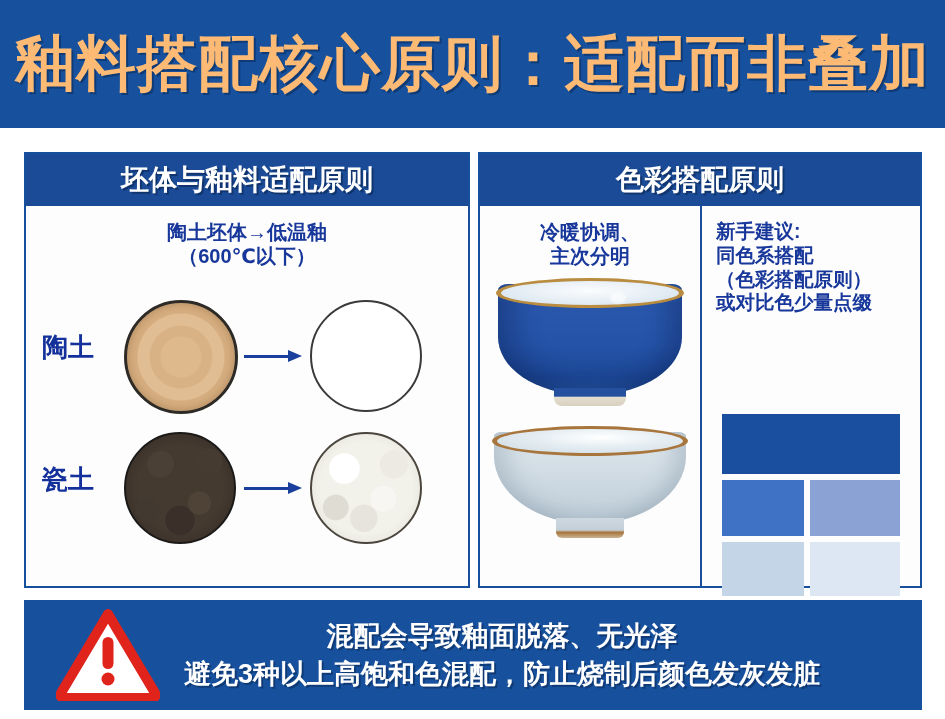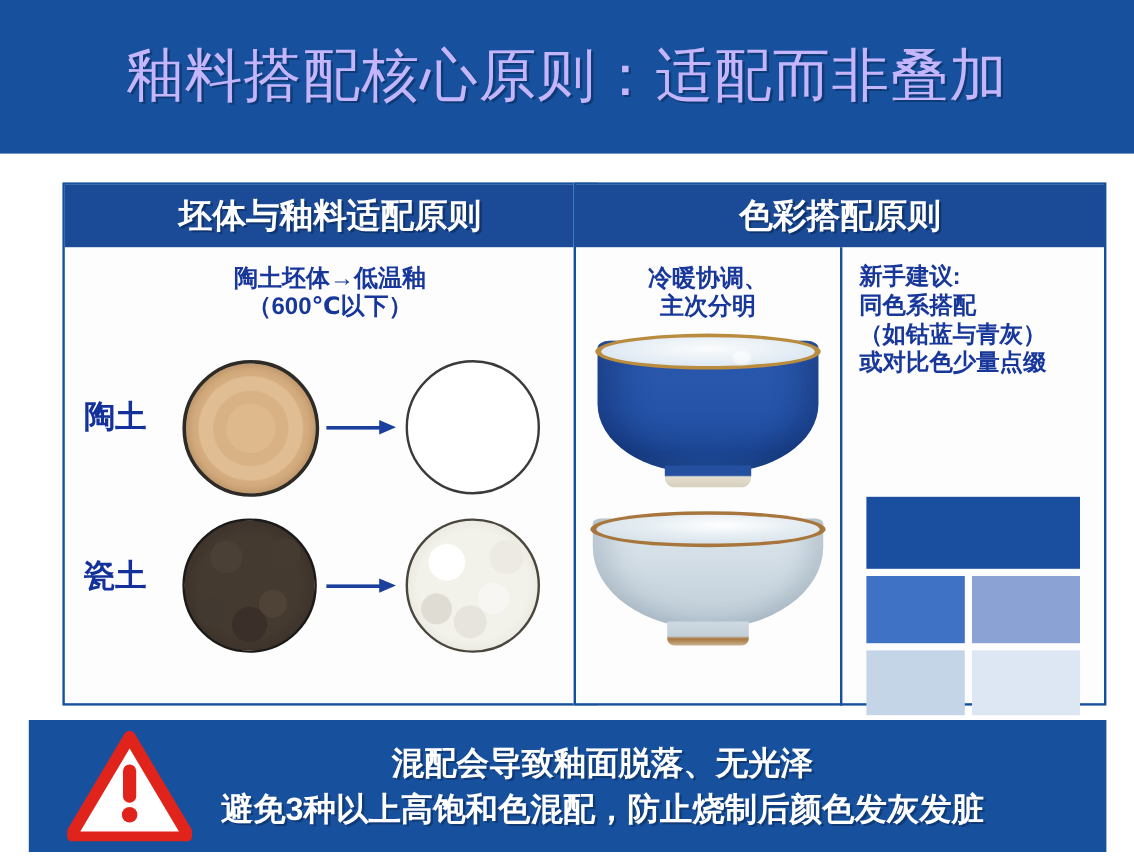--- a/index.html
+++ b/index.html
@@ -11,37 +11,37 @@
   }
   .stage{position:relative;width:945px;height:719px;background:#ffffff;}
 
   
   .title-band{
     position:absolute;left:0;top:0;width:945px;height:128px;
     background:#17519e;
     display:flex;align-items:center;justify-content:center;
   }
   .title-text{
-    color:#c4b5fd;
-    font-size:48px;
-    font-weight:normal;
+    color:#fdba74;
+    font-size:60px;
+    font-weight:bold;
     letter-spacing:1px;
     line-height:1;
     text-shadow:2px 2px 0 rgba(8,40,86,.55);
     white-space:nowrap;
   }
 
   
   .panel{
     position:absolute;
     background:#fdfdfd;
     border:2px solid #16509c;
     box-sizing:border-box;
   }
-  #panel-left{left:24px;top:152px;width:446px;height:436px;margin-left:28px;}
+  #panel-left{left:24px;top:152px;width:446px;height:436px;}
   #panel-right{left:478px;top:152px;width:444px;height:436px;}
 
   .panel-head{
     height:52px;
     background:#1b4b96;
     display:flex;align-items:center;justify-content:center;
     box-sizing:border-box;
   }
   .panel-head-text{
     color:#ffffff;font-size:28px;font-weight:bold;line-height:1;
@@ -303,21 +303,21 @@
               <div class="rim-inner"></div>
               <div class="foot"></div>
             </div>
           </div>
         </div>
       </div>
 
       <div class="col divider-left">
         <div class="col-caption left-align">新手建议:
 同色系搭配
-（如钴蓝与青灰）
+（色彩搭配原则）
 或对比色少量点缀</div>
 
         <div class="swatches">
           <div class="sw sw-0" style="background: rgb(26, 79, 160);"></div>
           <div class="sw sw-1" style="background: rgb(63, 114, 196);"></div>
           <div class="sw sw-2" style="background: rgb(139, 162, 212);"></div>
           <div class="sw sw-3" style="background: rgb(197, 213, 232);"></div>
           <div class="sw sw-4" style="background: rgb(221, 231, 243);"></div>
         </div>
       </div>

